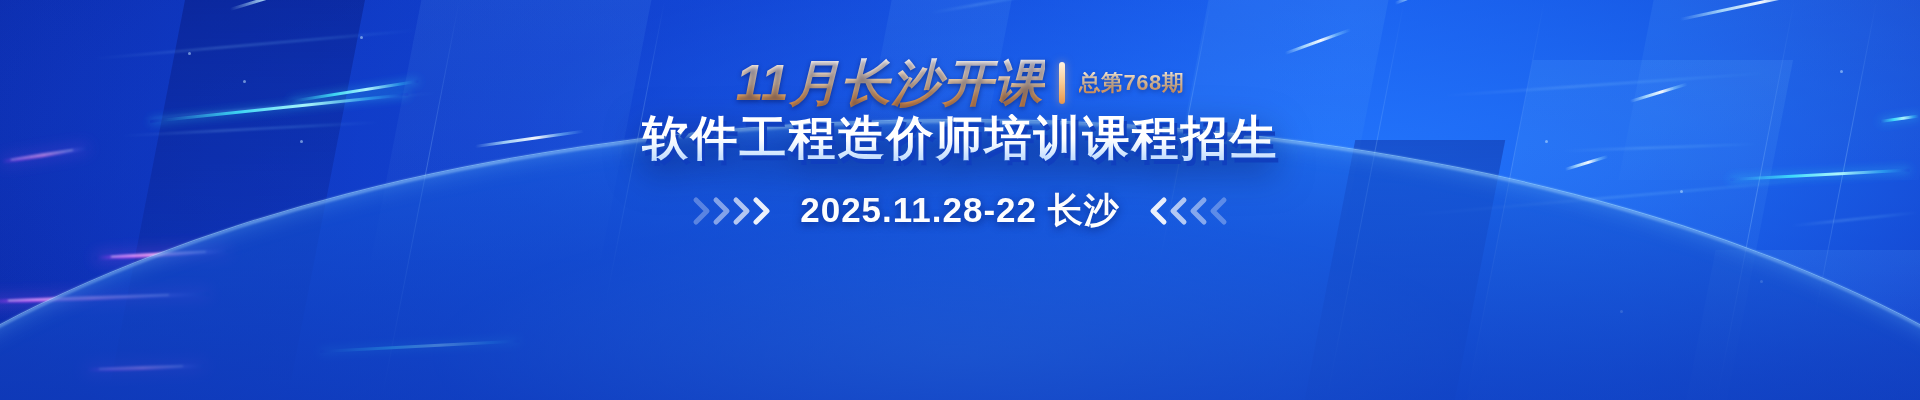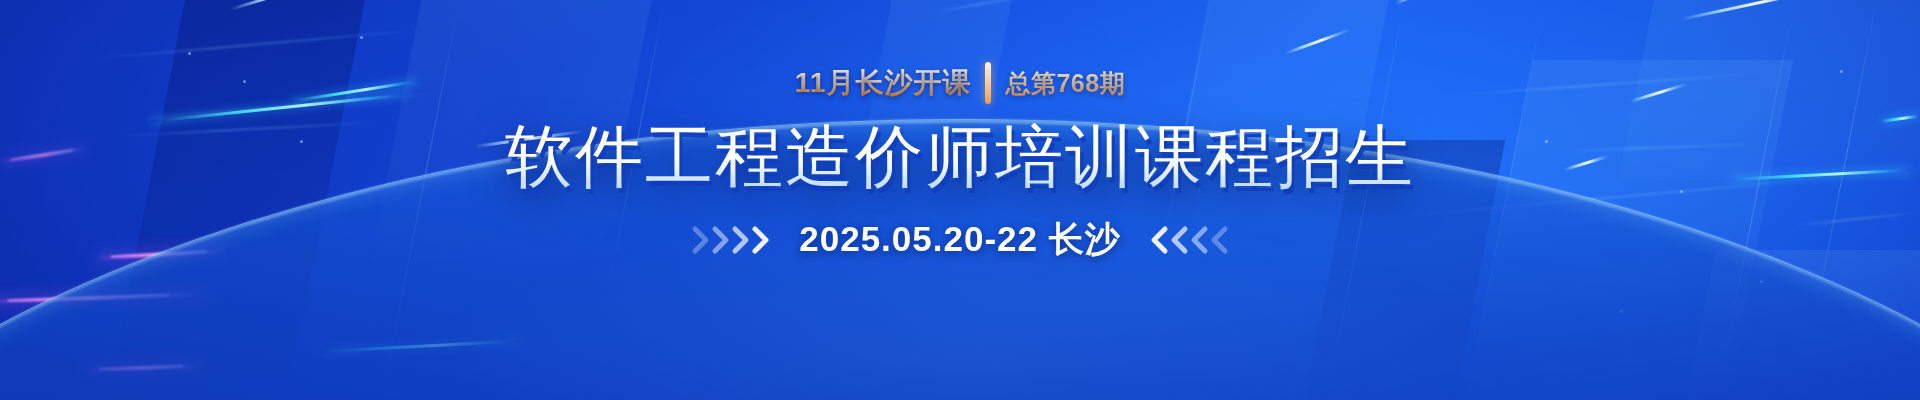--- a/index.html
+++ b/index.html
@@ -54,40 +54,40 @@
     background:radial-gradient(50% 60% at 50% 75%, rgba(90,180,255,.40) 0%, rgba(70,160,255,0.0) 70%);
     filter:blur(10px);
   }
 
   
   .content{position:absolute;inset:0;display:flex;flex-direction:column;align-items:center;justify-content:flex-start;padding-top:56px;}
 
   .eyebrow-row{display:flex;align-items:center;gap:14px;height:54px;}
 
   .eyebrow{
-    font-size:28px;font-weight:700;letter-spacing:1px;line-height:1;
+    font-size:50px;font-weight:700;font-style:italic;letter-spacing:1px;line-height:1;
     background:linear-gradient(180deg,#ffffff 0%,#ffe9cf 26%,#fbd7a6 52%,#f0a758 78%,#e8913c 100%);
     -webkit-background-clip:text;background-clip:text;color:transparent;
     text-shadow:0 2px 5px rgba(2,14,70,.45);
     white-space:nowrap;
   }
   .divider{width:6px;height:42px;border-radius:3px;
     background:linear-gradient(180deg,#fff3e0 0%,#f9cf9a 45%,#ef9a4b 100%);
     box-shadow:0 0 8px rgba(255,190,120,.5);}
 
   .issue{display:flex;flex-direction:column;justify-content:center;line-height:1.04;}
   .issue-main{font-size:25px;font-weight:700;color:#ffffff;letter-spacing:.5px;text-shadow:0 2px 5px rgba(2,14,70,.45);white-space:nowrap;}
-  .issue-sub{font-size:25px;font-weight:700;letter-spacing:.5px;white-space:nowrap;
+  .issue-sub{font-size:22px;font-weight:700;letter-spacing:.5px;white-space:nowrap;
     background:linear-gradient(180deg,#fff0d8 0%,#f8cf9a 55%,#ef9f55 100%);
     -webkit-background-clip:text;background-clip:text;color:transparent;
     text-shadow:0 2px 5px rgba(2,14,70,.35);}
 
   .headline{
-    margin-top:12px;
-    font-size:68px;font-weight:400;letter-spacing:2px;line-height:1;white-space:nowrap;
+    margin-top:4px;
+    font-size:47px;font-weight:700;letter-spacing:2px;line-height:1;white-space:nowrap;
     color:#ffffff;
     background:linear-gradient(180deg,#ffffff 0%,#ffffff 52%,#dcecff 78%,#bcd9ff 100%);
     -webkit-background-clip:text;background-clip:text;color:transparent;
     filter:drop-shadow(3px 5px 0 rgba(16,62,190,.95)) drop-shadow(0 10px 18px rgba(3,18,84,.55));
   }
 
   .dateline{margin-top:26px;display:flex;align-items:center;gap:18px;}
   .chev{display:flex;align-items:center;gap:2px;}
   .chev svg{display:block;}
   .date-text{
@@ -177,21 +177,21 @@
     <div class="dateline">
       <span class="chev">
         <svg width="90" height="34" viewBox="0 0 90 34" fill="none" aria-hidden="true">
           <path d="M4 6 L15 17 L4 28" stroke="#ffffff" stroke-opacity="0.30" stroke-width="5" stroke-linecap="round" stroke-linejoin="round"></path>
           <path d="M24 6 L35 17 L24 28" stroke="#ffffff" stroke-opacity="0.48" stroke-width="5" stroke-linecap="round" stroke-linejoin="round"></path>
           <path d="M44 6 L55 17 L44 28" stroke="#ffffff" stroke-opacity="0.68" stroke-width="5" stroke-linecap="round" stroke-linejoin="round"></path>
           <path d="M64 6 L75 17 L64 28" stroke="#ffffff" stroke-opacity="0.92" stroke-width="5" stroke-linecap="round" stroke-linejoin="round"></path>
         </svg>
       </span>
 
-      <span class="date-text">2025.05.20-22  长沙</span>
+      <span class="date-text">2025.11.28-22  长沙</span>
 
       <span class="chev">
         <svg width="90" height="34" viewBox="0 0 90 34" fill="none" aria-hidden="true">
           <path d="M26 6 L15 17 L26 28" stroke="#ffffff" stroke-opacity="0.92" stroke-width="5" stroke-linecap="round" stroke-linejoin="round"></path>
           <path d="M46 6 L35 17 L46 28" stroke="#ffffff" stroke-opacity="0.68" stroke-width="5" stroke-linecap="round" stroke-linejoin="round"></path>
           <path d="M66 6 L55 17 L66 28" stroke="#ffffff" stroke-opacity="0.48" stroke-width="5" stroke-linecap="round" stroke-linejoin="round"></path>
           <path d="M86 6 L75 17 L86 28" stroke="#ffffff" stroke-opacity="0.30" stroke-width="5" stroke-linecap="round" stroke-linejoin="round"></path>
         </svg>
       </span>
     </div>

